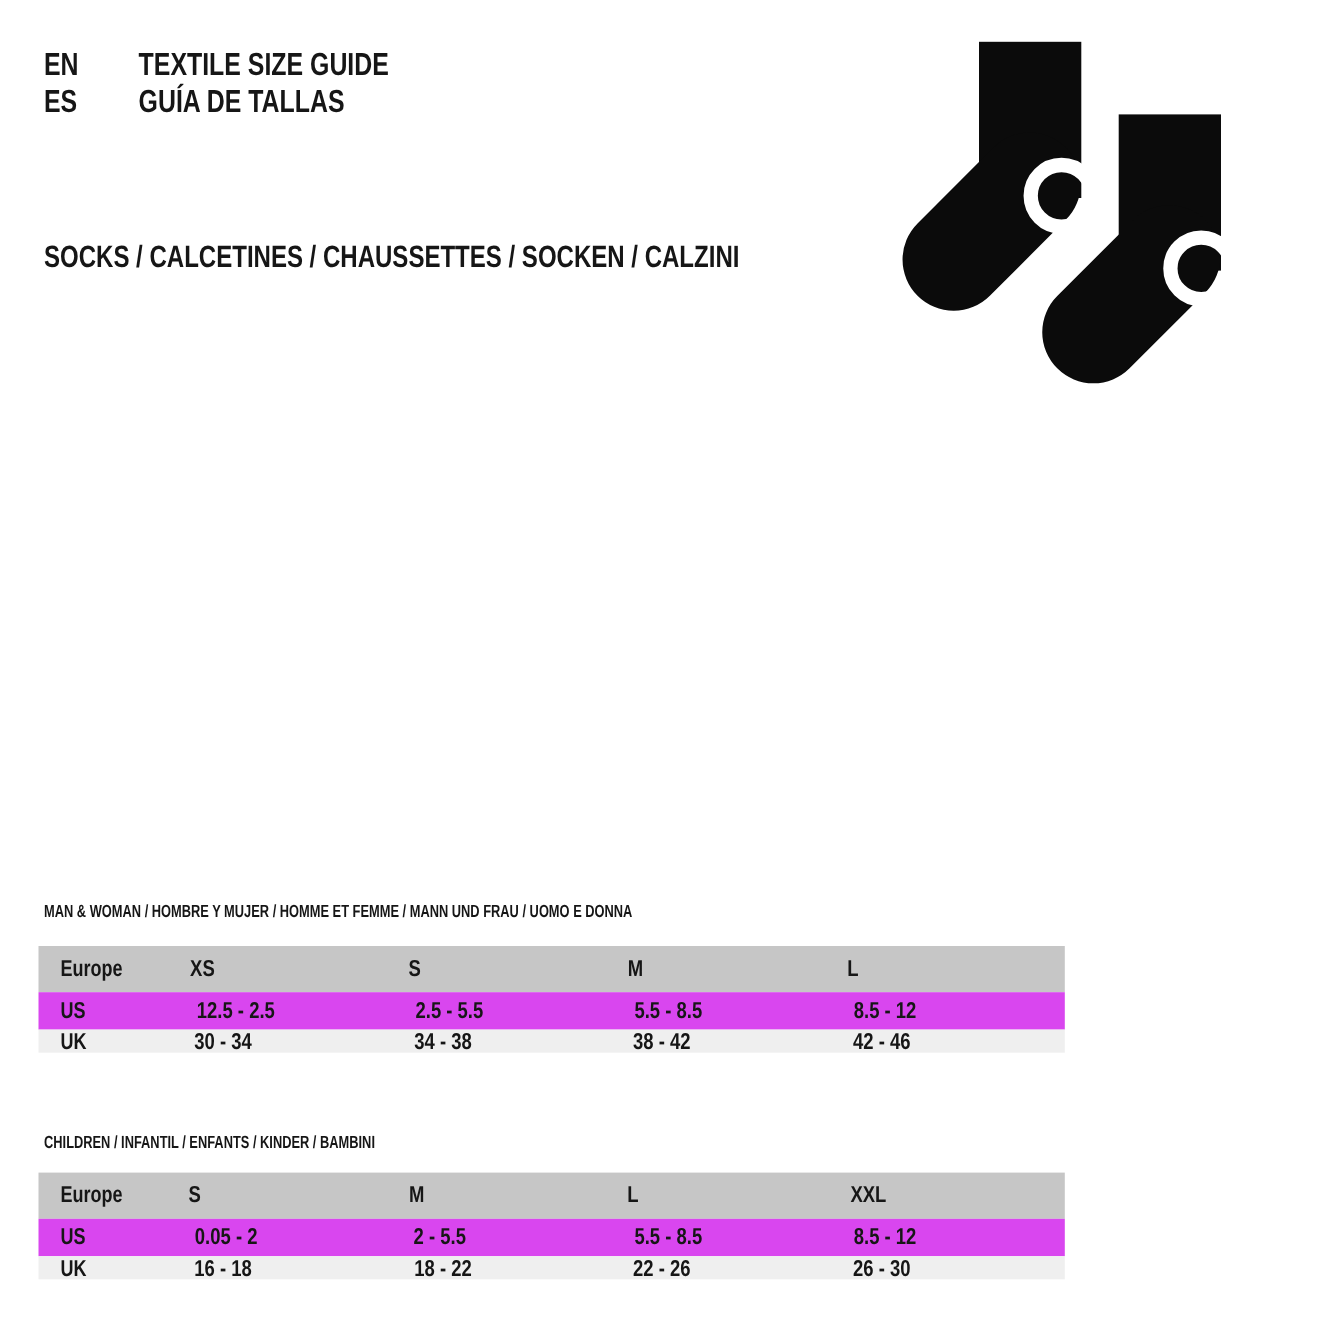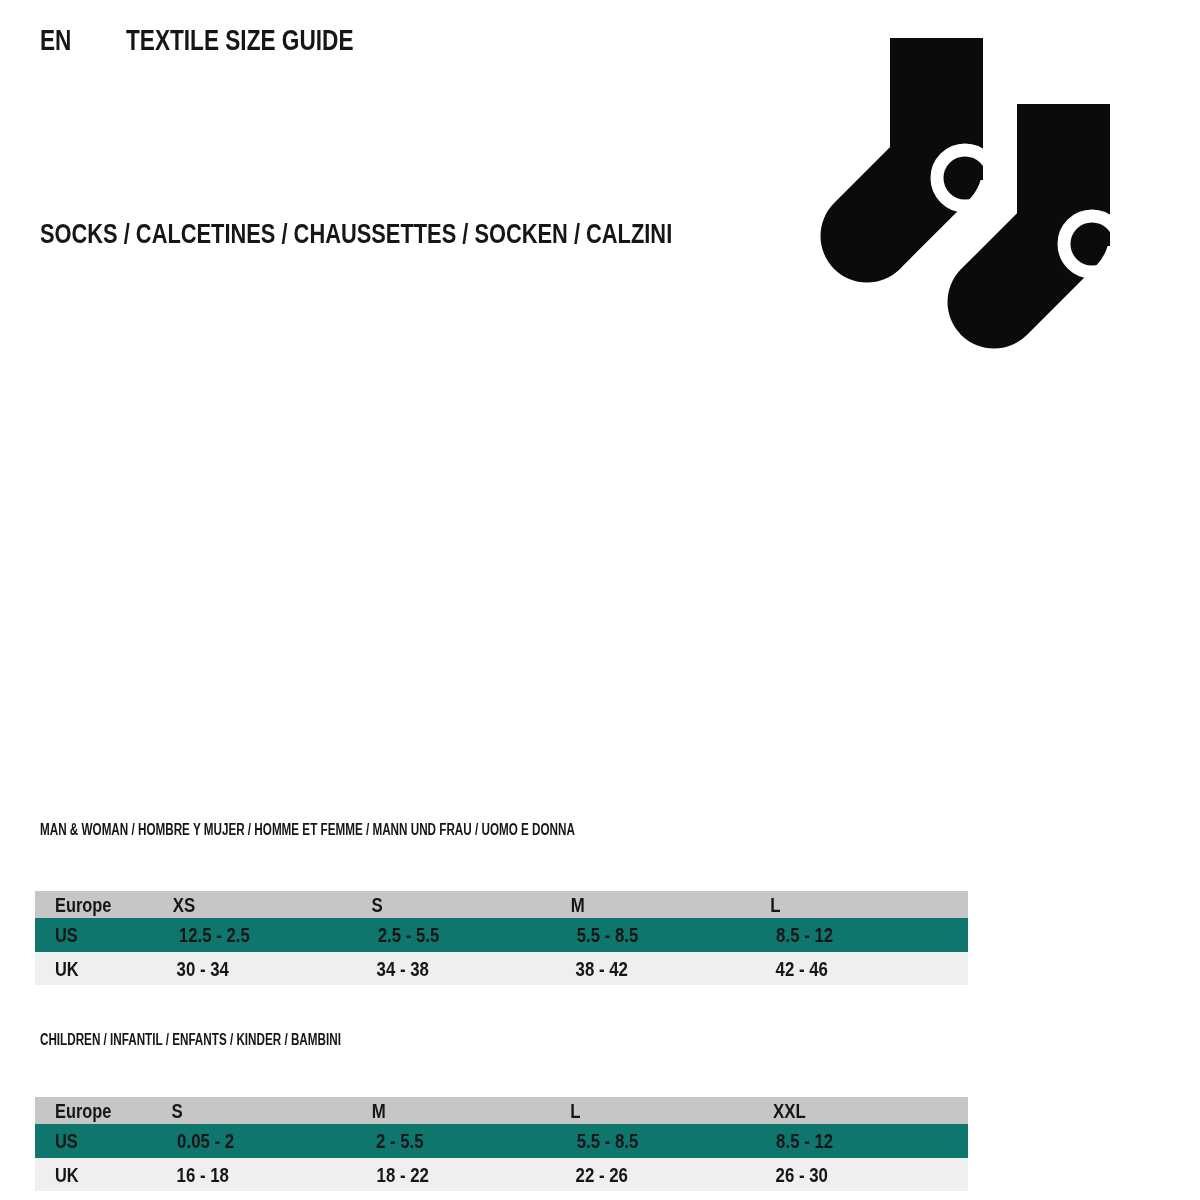--- a/index.html
+++ b/index.html
@@ -6,53 +6,57 @@
   body{
     width:1200px;height:1200px;background:#ffffff;position:relative;
     font-family:"Liberation Sans",sans-serif;font-weight:700;color:#161616;
     overflow:hidden;
   }
   
   .cnd{display:inline-block;transform:scaleX(.78);transform-origin:0 50%;white-space:nowrap;font-style:normal;}
   .cndc{display:inline-block;transform:scaleX(.80);transform-origin:50% 50%;white-space:nowrap;font-style:normal;}
 
   
-  .languages{position:absolute;left:40px;top:23px;}
+  .languages{position:absolute;left:40px;top:42px;}
   .lang-row{height:34px;line-height:34px;font-size:29px;}
   .lang-row .code{display:inline-block;width:78px;vertical-align:top;}
 
   
   .category{position:absolute;left:40px;top:218px;font-size:28px;line-height:32px;}
 
   
   .socks-svg{position:absolute;left:810px;top:30px;width:320px;height:330px;}
 
   
   .tbl-title{position:absolute;left:40px;font-size:16px;line-height:26px;}
   .t1{top:817px;}
   .t2{top:1027px;text-decoration:underline;}
 
   
   .size-table{position:absolute;left:35px;width:933px;font-size:21px;}
   .st1{top:860px;}
   .st2{top:1066px;}
   .row{display:grid;grid-template-columns:135px 1fr 1fr 1fr 1fr;align-items:center;}
-  .row.header{height:27px;background:#c6c6c6;margin-top:31px;}
-  .row.r-us{height:34px;background:#0f766e;}
-  .row.r-uk{height:33px;background:#efefef;}
+  .row.header{height:42px;background:#c6c6c6;}
+  .row.r-us{height:34px;background:#d946ef;}
+  .row.r-uk{height:21px;background:#efefef;}
   .cell{text-align:left;overflow:visible;}
   .cell.first{text-align:left;padding-left:20px;}
 </style>
 </head>
 <body>
 
 <div class="languages">
   <div class="lang-row">
     <span class="code"><span class="cnd">EN</span></span>
     <span class="cnd">TEXTILE SIZE GUIDE</span>
+  </div>
+  <div class="lang-row">
+    <span class="code"><span class="cnd">ES</span></span>
+    <span class="cnd">GUÍA DE TALLAS</span>
   </div>
 </div>
 
 <div class="category">
   <span class="cnd">SOCKS / CALCETINES / CHAUSSETTES / SOCKEN / CALZINI</span>
 </div>
 
 <svg class="socks-svg" viewBox="0 0 320 330" xmlns="http://www.w3.org/2000/svg" aria-hidden="true">
   <defs>
     <g id="sock">

